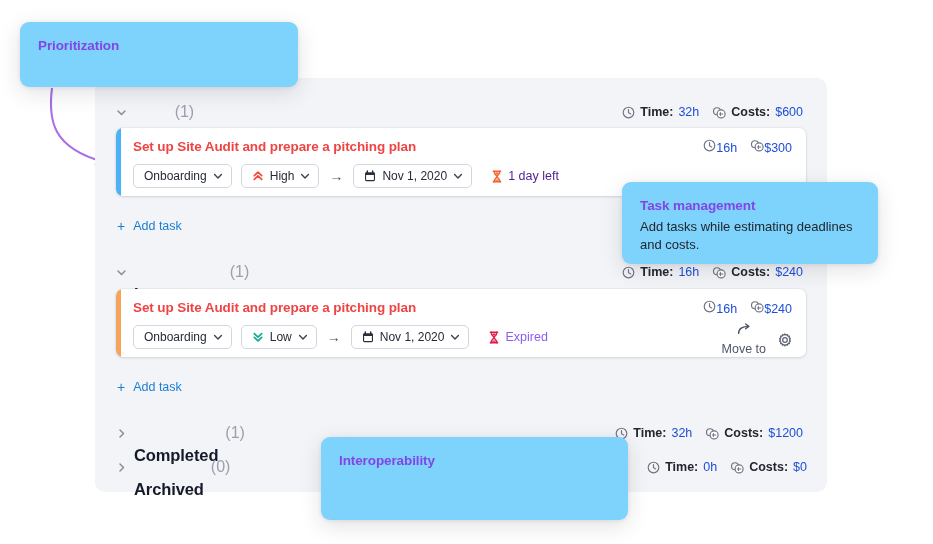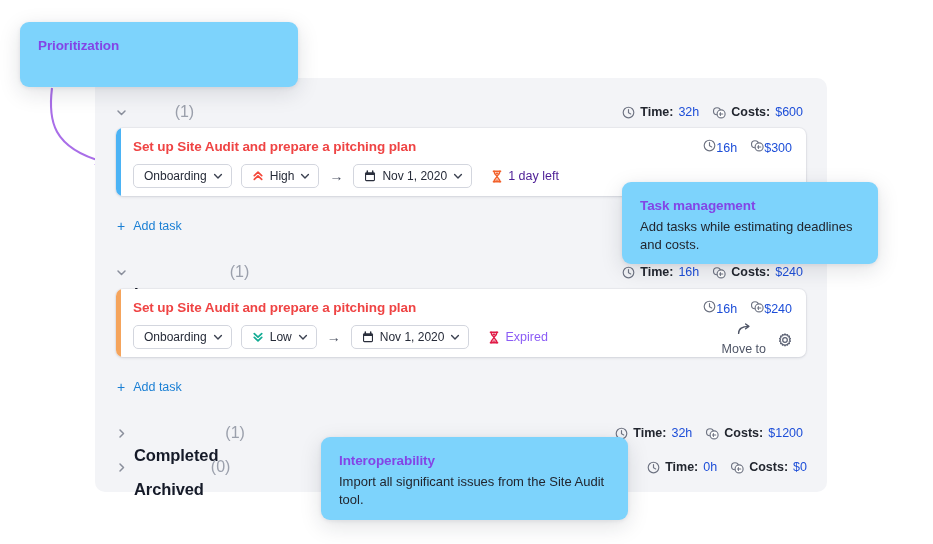--- a/index.html
+++ b/index.html
@@ -529,14 +529,13 @@
 
 <div class="callout" id="callout-prioritization">
   <div class="c-title">Prioritization</div>
 </div>
 <div class="callout" id="callout-task-mgmt">
   <div class="c-title">Task management</div>
   <div class="c-body">Add tasks while estimating deadlines and costs.</div>
 </div>
 <div class="callout" id="callout-interop">
   <div class="c-title">Interoperability</div>
-  <div class="c-body">Import all significant issues from the Site Audit tool.</div>
 </div>
 
 </body></html>

